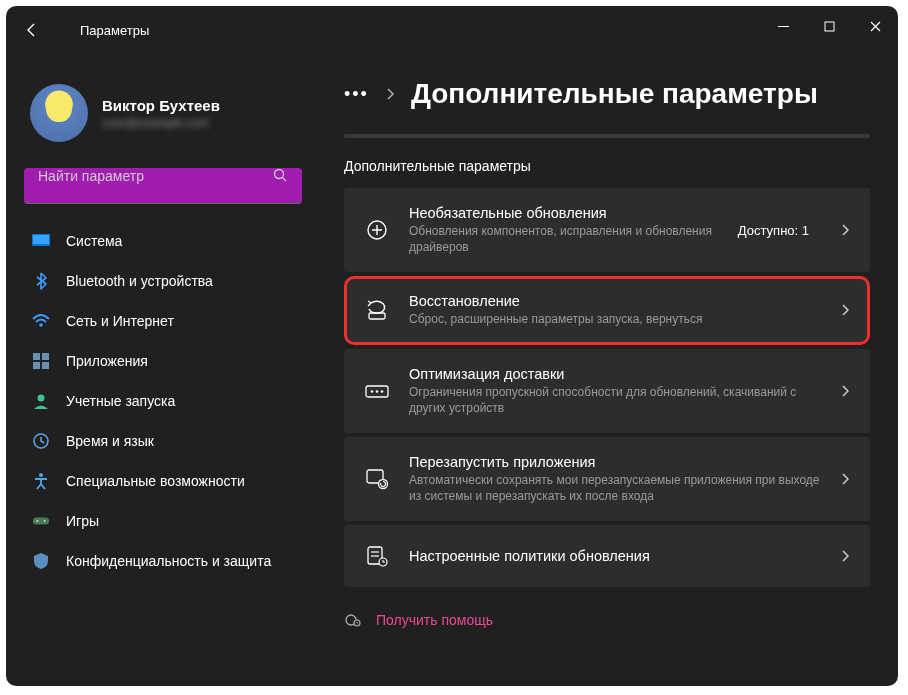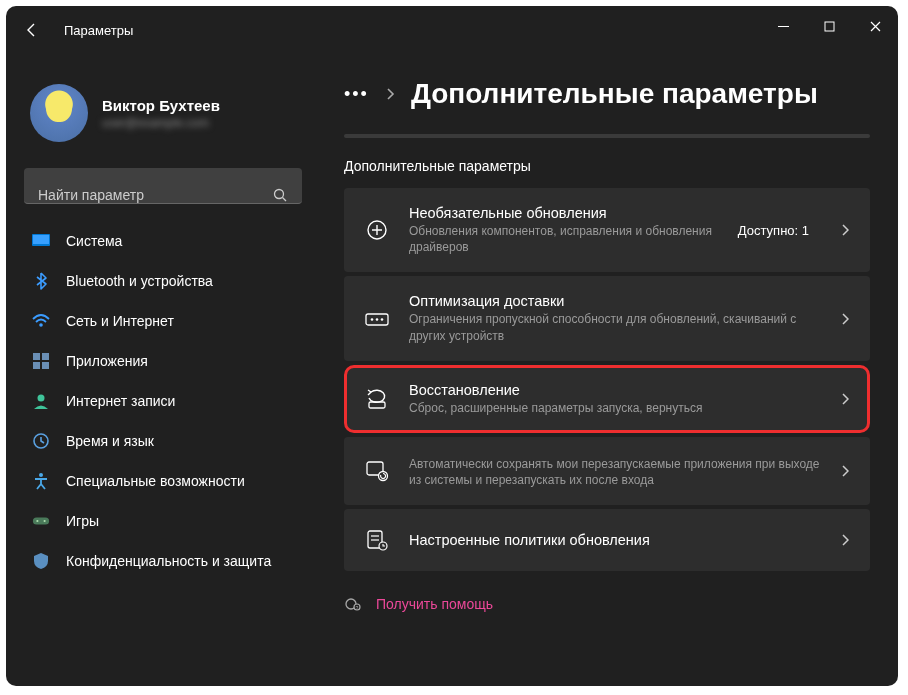--- a/index.html
+++ b/index.html
@@ -21,21 +21,21 @@
   }
   .titlebar {
     height: 48px;
     display: flex; align-items: center;
     padding-left: 18px;
   }
   .titlebar .back {
     width: 40px; display: flex; align-items: center; justify-content: flex-start;
     color: #fff; font-size: 16px;
   }
-  .titlebar .title { font-size: 13px; }
+  .titlebar .title { font-size: 13px; margin-left: 16px; }
   .winbtns {
     position: absolute; top: 0; right: 0;
     display: flex;
   }
   .winbtn {
     width: 46px; height: 40px;
     display: flex; align-items: center; justify-content: center;
     color: #fff; font-size: 13px;
   }
   .body { flex: 1; display: flex; overflow: hidden; }
@@ -59,24 +59,24 @@
     background:#f7e96a; border-radius:50% 50% 45% 45%;
   }
   .profile .name { font-size: 15px; font-weight: 600; text-align: right; }
   .profile .email {
     font-size: 12px; color: #888; margin-top:2px;
     filter: blur(3px);
   }
   .search {
     margin: 8px 4px 18px 4px;
     height: 36px;
-    background: #404040;
+    background: #a21caf;
     border-radius: 4px;
     border-bottom: 1px solid #666;
-    display: flex; align-items: flex-end;
+    display: flex; align-items: flex-start;
     padding: 0 14px;
     justify-content: space-between;
   }
   .search input {
     background: transparent; border: none; outline: none;
     color: #ccc; font-size: 14px; width: 200px;
   }
   .search input::placeholder { color: #ccc; }
   .search .sicon { color: #ccc; font-size: 15px; }
   .nav { display: flex; flex-direction: column; gap: 2px; justify-content: flex-end; }
@@ -223,21 +223,21 @@
             </span>
             <span>Приложения</span>
           </div>
           <div class="navitem">
             <span class="navicon">
               <svg width="18" height="18" viewBox="0 0 18 18">
                 <circle cx="9" cy="6" r="3.5" fill="#3fc49a"></circle>
                 <path d="M2 17 Q9 10 16 17" fill="#3fc49a"></path>
               </svg>
             </span>
-            <span>Интернет записи</span>
+            <span>Учетные запуска</span>
           </div>
           <div class="navitem">
             <span class="navicon">
               <svg width="18" height="18" viewBox="0 0 18 18">
                 <circle cx="9" cy="9" r="7" stroke="#5aa0e0" stroke-width="1.6" fill="none"></circle>
                 <path d="M9 5 L9 9 L12 11" stroke="#5aa0e0" stroke-width="1.6" fill="none"></path>
               </svg>
             </span>
             <span>Время и язык</span>
           </div>
@@ -297,20 +297,40 @@
             </div>
             <div class="cardright">
               <span class="available">Доступно: 1</span>
               <span class="chev">
                 <svg width="8" height="12" viewBox="0 0 8 12">
                   <path d="M2 1 L7 6 L2 11" stroke="#ccc" stroke-width="1.5" fill="none"></path>
                 </svg>
               </span>
             </div>
           </div>
+          <div class="card highlight">
+            <span class="cardicon">
+              <svg width="24" height="22" viewBox="0 0 24 22">
+                <path d="M6 4 A8 6 0 1 1 4 10" stroke="#fff" stroke-width="1.4" fill="none"></path>
+                <path d="M3 2 L6 4 L3 7" stroke="#fff" stroke-width="1.4" fill="none"></path>
+                <rect x="4" y="14" width="16" height="6" rx="1.5" stroke="#fff" stroke-width="1.3" fill="none"></rect>
+              </svg>
+            </span>
+            <div class="cardtext">
+              <div class="cardtitle">Восстановление</div>
+              <div class="carddesc">Сброс, расширенные параметры запуска, вернуться</div>
+            </div>
+            <div class="cardright">
+              <span class="chev">
+                <svg width="8" height="12" viewBox="0 0 8 12">
+                  <path d="M2 1 L7 6 L2 11" stroke="#ccc" stroke-width="1.5" fill="none"></path>
+                </svg>
+              </span>
+            </div>
+          </div>
           <div class="card">
             <span class="cardicon">
               <svg width="24" height="18" viewBox="0 0 24 18">
                 <rect x="1" y="4" width="22" height="11" rx="2" stroke="#fff" stroke-width="1.3" fill="none"></rect>
                 <circle cx="7" cy="9.5" r="1.3" fill="#fff"></circle>
                 <circle cx="12" cy="9.5" r="1.3" fill="#fff"></circle>
                 <circle cx="17" cy="9.5" r="1.3" fill="#fff"></circle>
               </svg>
             </span>
             <div class="cardtext">
@@ -318,49 +338,30 @@
               <div class="carddesc">Ограничения пропускной способности для обновлений, скачиваний с других устройств</div>
             </div>
             <div class="cardright">
               <span class="chev">
                 <svg width="8" height="12" viewBox="0 0 8 12">
                   <path d="M2 1 L7 6 L2 11" stroke="#ccc" stroke-width="1.5" fill="none"></path>
                 </svg>
               </span>
             </div>
           </div>
-          <div class="card highlight">
-            <span class="cardicon">
-              <svg width="24" height="22" viewBox="0 0 24 22">
-                <path d="M6 4 A8 6 0 1 1 4 10" stroke="#fff" stroke-width="1.4" fill="none"></path>
-                <path d="M3 2 L6 4 L3 7" stroke="#fff" stroke-width="1.4" fill="none"></path>
-                <rect x="4" y="14" width="16" height="6" rx="1.5" stroke="#fff" stroke-width="1.3" fill="none"></rect>
-              </svg>
-            </span>
-            <div class="cardtext">
-              <div class="cardtitle">Восстановление</div>
-              <div class="carddesc">Сброс, расширенные параметры запуска, вернуться</div>
-            </div>
-            <div class="cardright">
-              <span class="chev">
-                <svg width="8" height="12" viewBox="0 0 8 12">
-                  <path d="M2 1 L7 6 L2 11" stroke="#ccc" stroke-width="1.5" fill="none"></path>
-                </svg>
-              </span>
-            </div>
-          </div>
           <div class="card">
             <span class="cardicon">
               <svg width="24" height="22" viewBox="0 0 24 22">
                 <rect x="2" y="2" width="16" height="13" rx="2" stroke="#fff" stroke-width="1.3" fill="none"></rect>
                 <circle cx="18" cy="16" r="4.5" stroke="#fff" stroke-width="1.3" fill="#2d2d2d"></circle>
                 <path d="M18 13.5 A2.5 2.5 0 1 1 15.8 15" stroke="#fff" stroke-width="1.2" fill="none"></path>
               </svg>
             </span>
             <div class="cardtext">
+              <div class="cardtitle">Перезапустить приложения</div>
               <div class="carddesc">Автоматически сохранять мои перезапускаемые приложения при выходе из системы и перезапускать их после входа</div>
             </div>
             <div class="cardright">
               <span class="chev">
                 <svg width="8" height="12" viewBox="0 0 8 12">
                   <path d="M2 1 L7 6 L2 11" stroke="#ccc" stroke-width="1.5" fill="none"></path>
                 </svg>
               </span>
             </div>
           </div>

